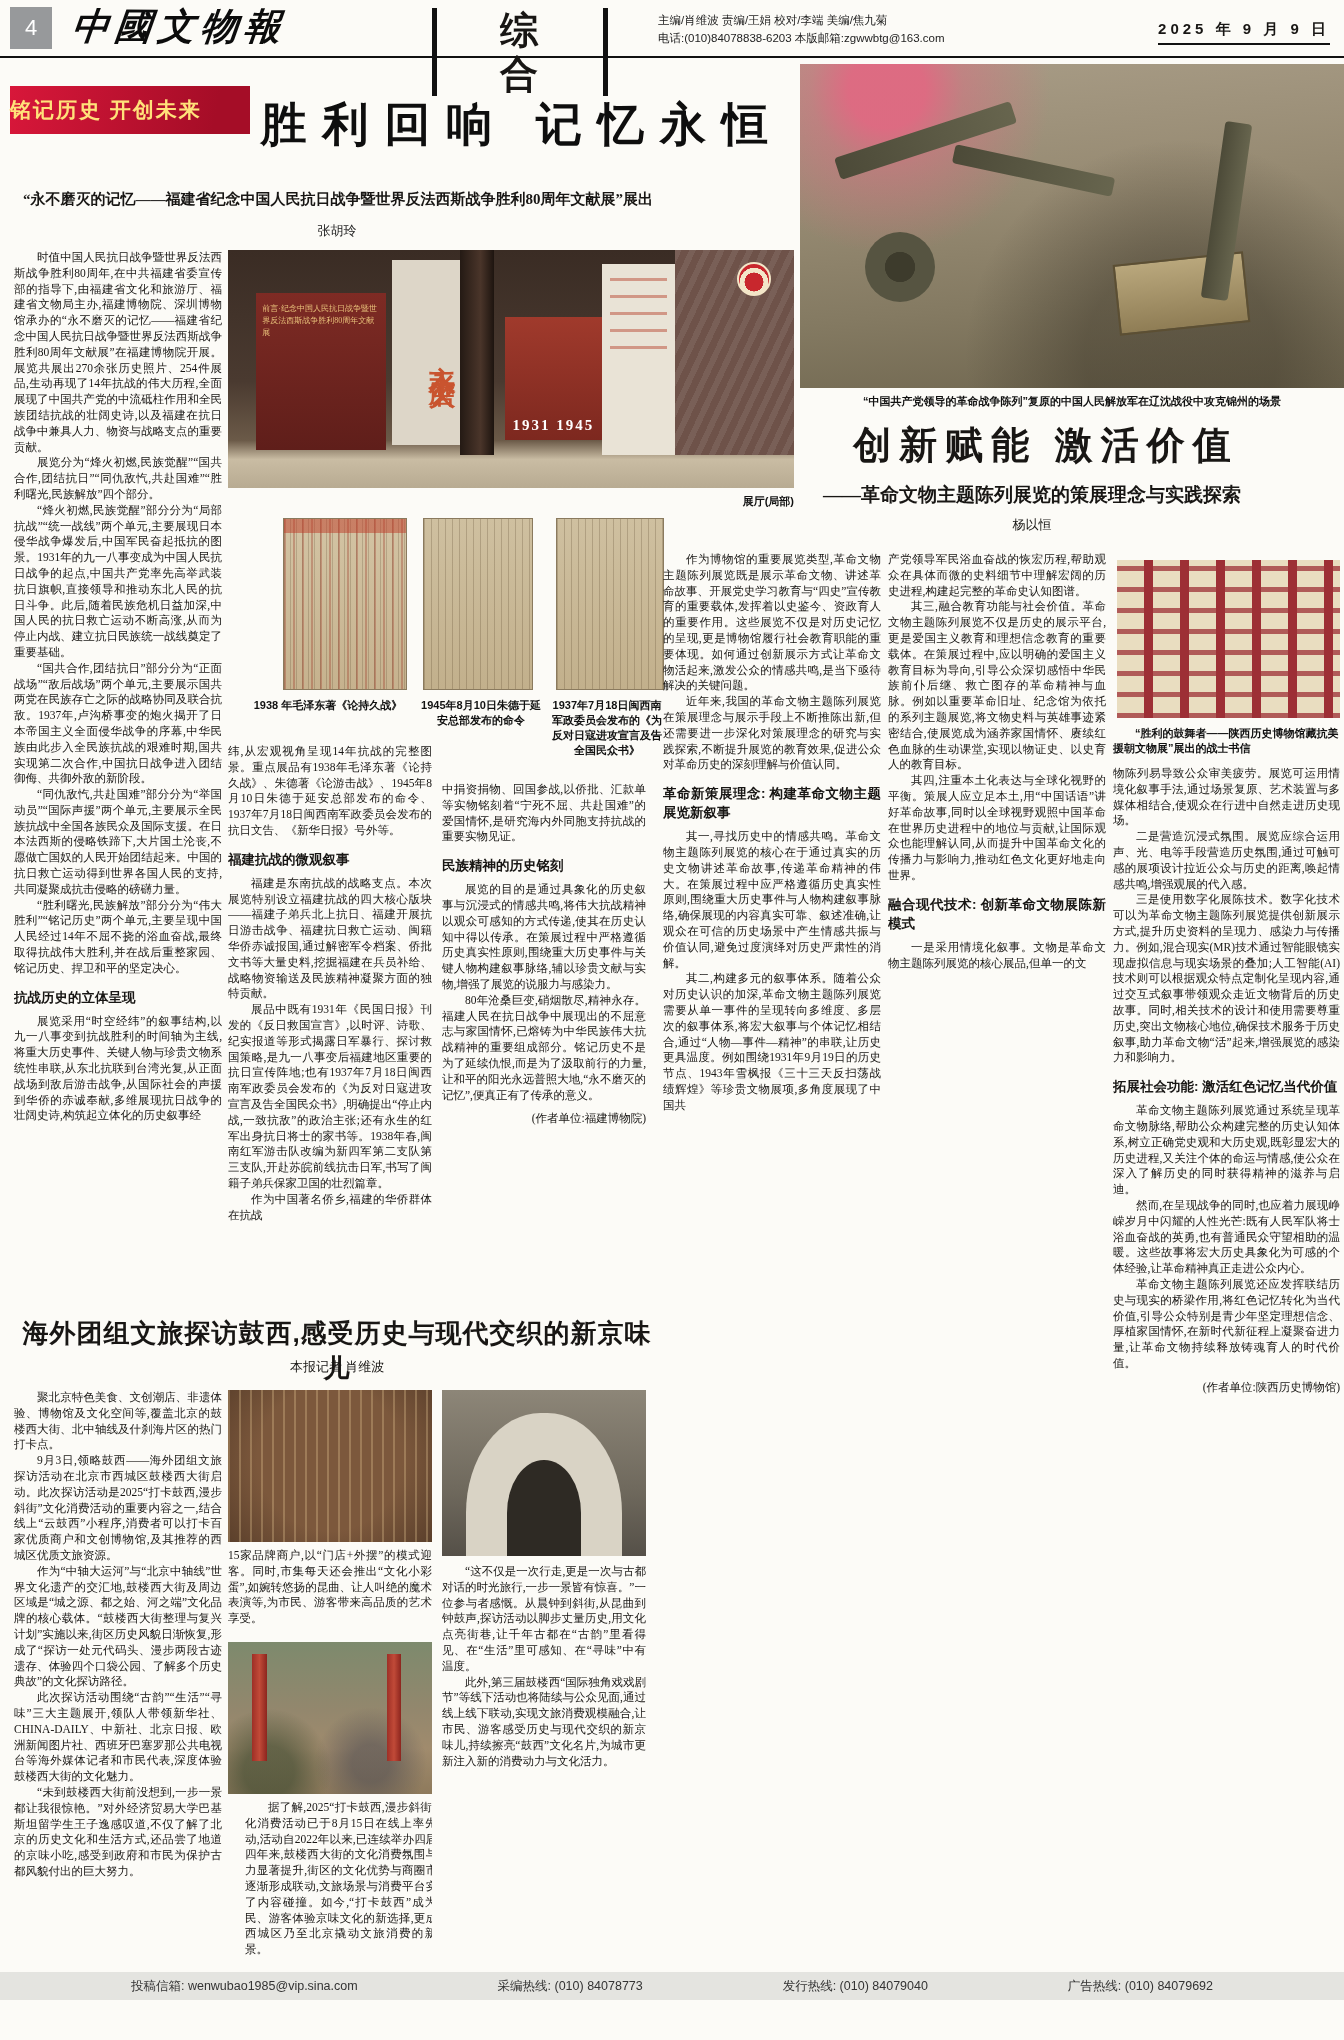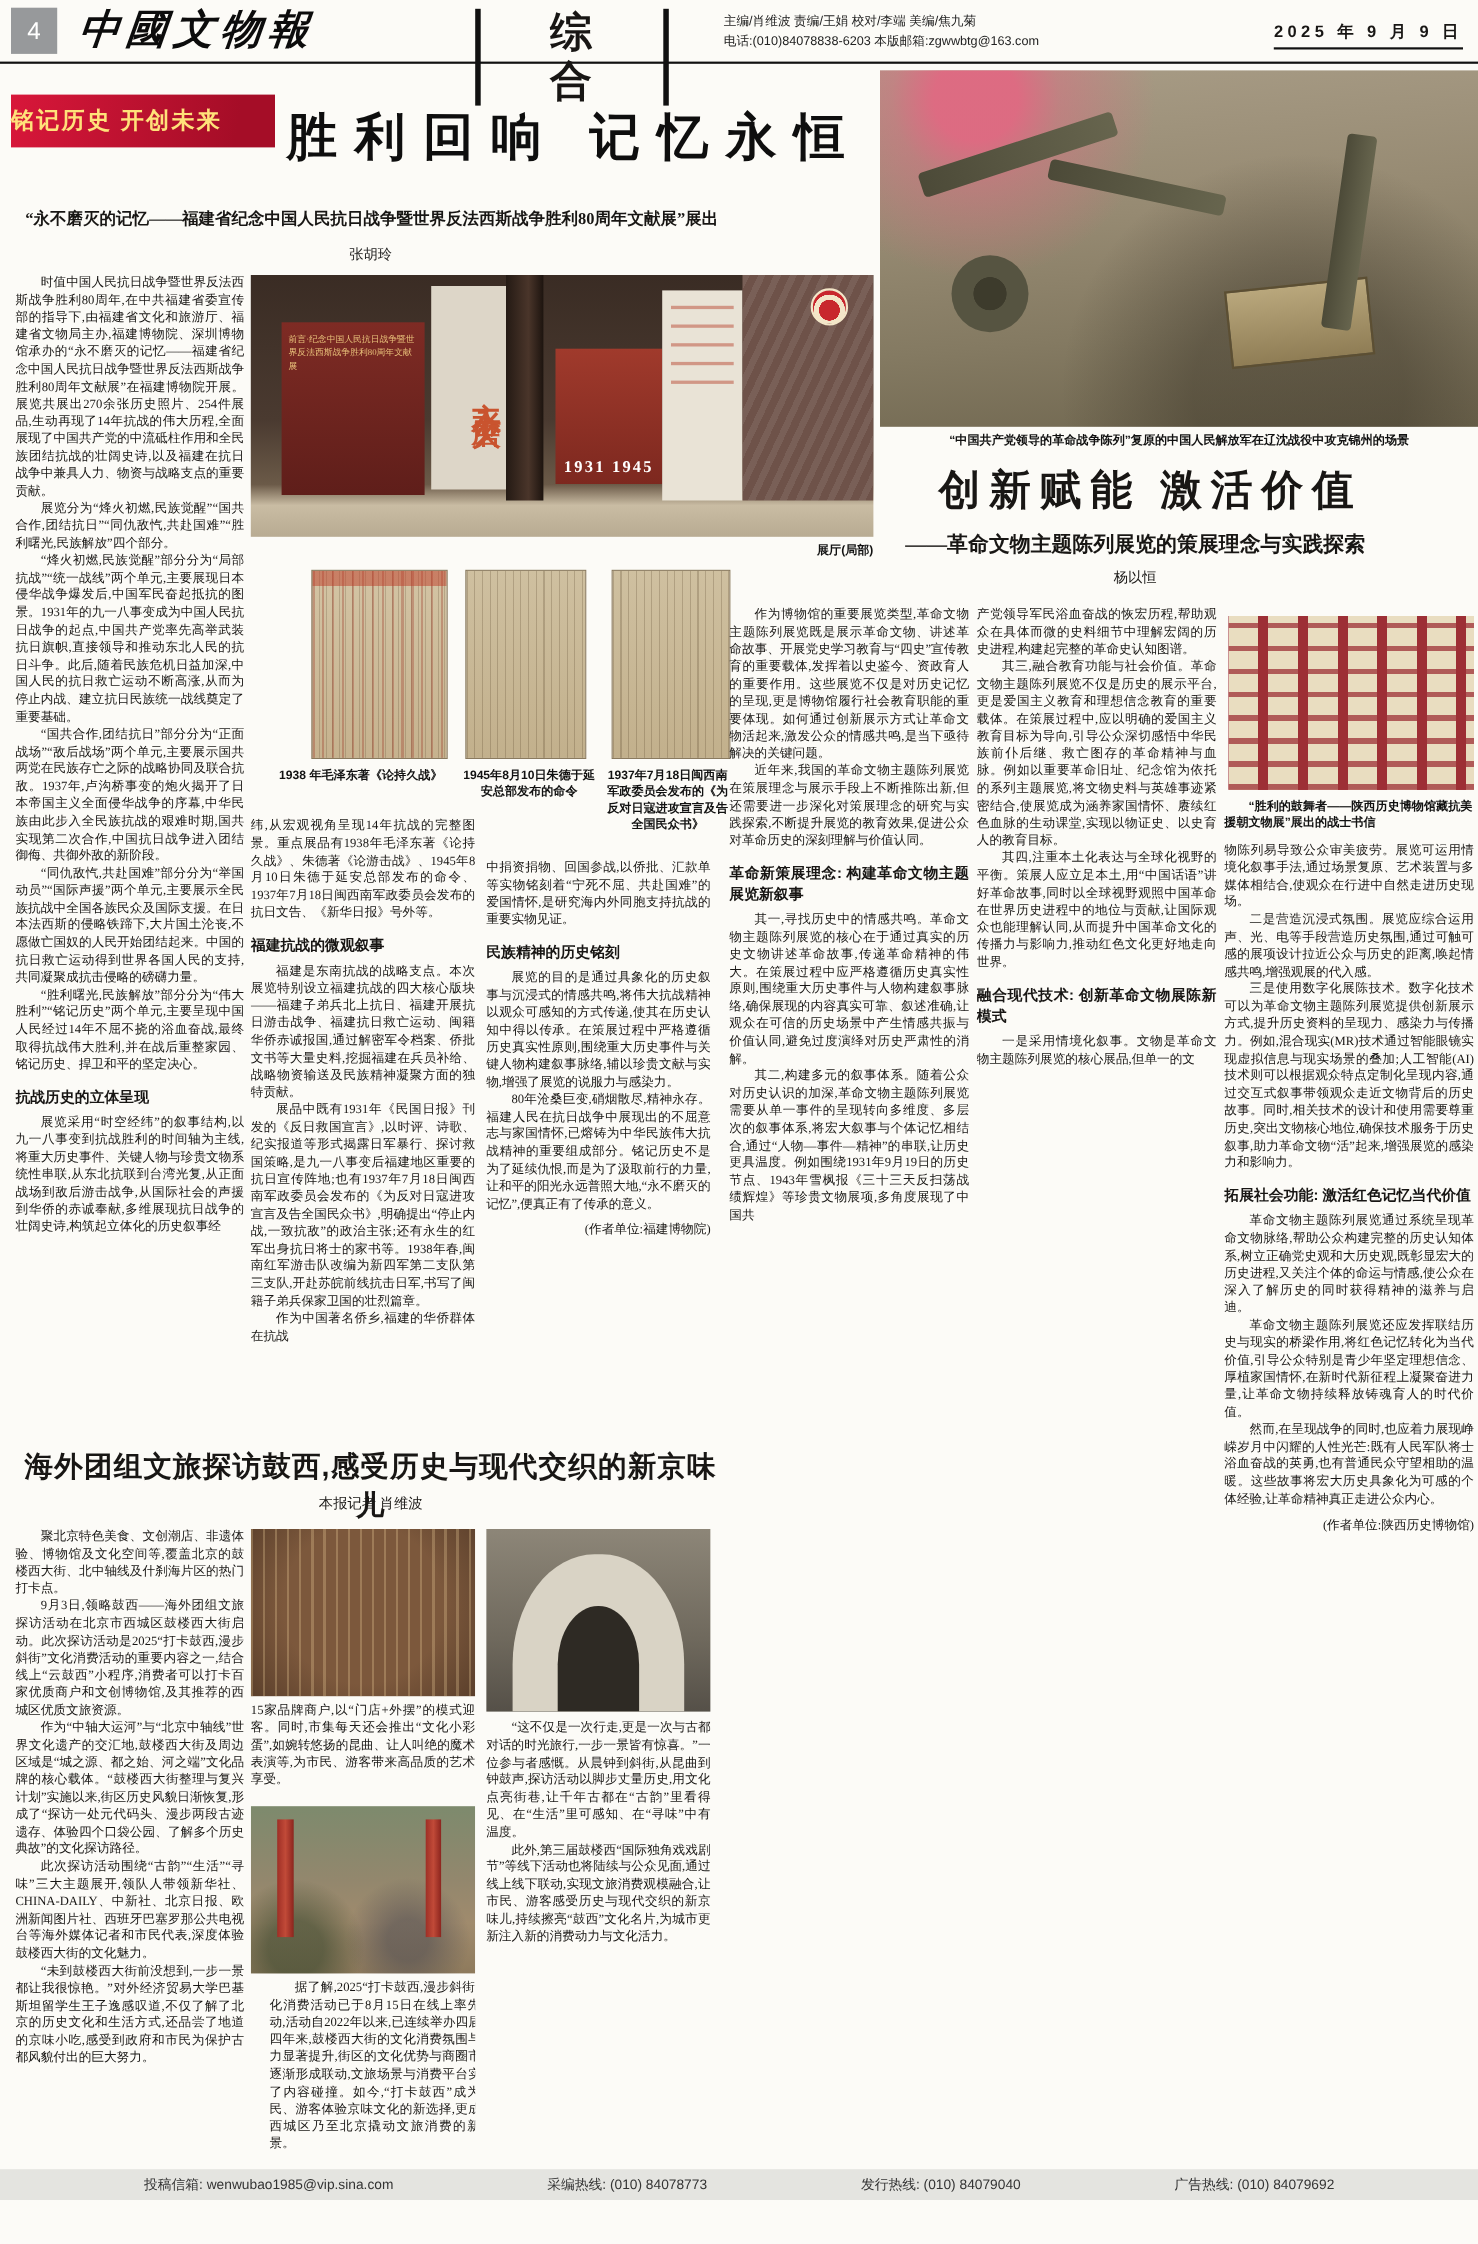--- a/index.html
+++ b/index.html
@@ -215,22 +215,22 @@
 
   <div style="position:absolute;left:1113px;top:552px;width:227px;">
     <div class="photo letters" style="position:relative;left:4px;top:8px;width:223px;height:158px;"></div>
     <div class="cap" style="position:relative;left:0;top:16px;width:227px;text-indent:2em;">“胜利的鼓舞者——陕西历史博物馆藏抗美援朝文物展”展出的战士书信</div>
     <div class="col" style="position:relative;left:0;top:26px;width:227px;height:1190px;">
         <p class="para" style="text-indent: 0px;">物陈列易导致公众审美疲劳。展览可运用情境化叙事手法,通过场景复原、艺术装置与多媒体相结合,使观众在行进中自然走进历史现场。</p>
         <p class="para">二是营造沉浸式氛围。展览应综合运用声、光、电等手段营造历史氛围,通过可触可感的展项设计拉近公众与历史的距离,唤起情感共鸣,增强观展的代入感。</p>
         <p class="para">三是使用数字化展陈技术。数字化技术可以为革命文物主题陈列展览提供创新展示方式,提升历史资料的呈现力、感染力与传播力。例如,混合现实(MR)技术通过智能眼镜实现虚拟信息与现实场景的叠加;人工智能(AI)技术则可以根据观众特点定制化呈现内容,通过交互式叙事带领观众走近文物背后的历史故事。同时,相关技术的设计和使用需要尊重历史,突出文物核心地位,确保技术服务于历史叙事,助力革命文物“活”起来,增强展览的感染力和影响力。</p>
         <h3 class="subhead">拓展社会功能: 激活红色记忆当代价值</h3>
         <p class="para">革命文物主题陈列展览通过系统呈现革命文物脉络,帮助公众构建完整的历史认知体系,树立正确党史观和大历史观,既彰显宏大的历史进程,又关注个体的命运与情感,使公众在深入了解历史的同时获得精神的滋养与启迪。</p>
+        <p class="para">然而,在呈现战争的同时,也应着力展现峥嵘岁月中闪耀的人性光芒:既有人民军队将士浴血奋战的英勇,也有普通民众守望相助的温暖。这些故事将宏大历史具象化为可感的个体经验,让革命精神真正走进公众内心。</p>
         <p class="para">革命文物主题陈列展览还应发挥联结历史与现实的桥梁作用,将红色记忆转化为当代价值,引导公众特别是青少年坚定理想信念、厚植家国情怀,在新时代新征程上凝聚奋进力量,让革命文物持续释放铸魂育人的时代价值。</p>
-        <p class="para">然而,在呈现战争的同时,也应着力展现峥嵘岁月中闪耀的人性光芒:既有人民军队将士浴血奋战的英勇,也有普通民众守望相助的温暖。这些故事将宏大历史具象化为可感的个体经验,让革命精神真正走进公众内心。</p>
         <p class="para credit">(作者单位:陕西历史博物馆)</p>
       </div>
   </div>
 
   <div class="b-hl">海外团组文旅探访鼓西,感受历史与现代交织的新京味儿</div>
   <div class="b-author">本报记者  肖维波</div>
 
   <div class="col" style="left:14px;top:1390px;width:208px;height:578px;">
       <p class="para">聚北京特色美食、文创潮店、非遗体验、博物馆及文化空间等,覆盖北京的鼓楼西大街、北中轴线及什刹海片区的热门打卡点。</p>
       <p class="para">9月3日,领略鼓西——海外团组文旅探访活动在北京市西城区鼓楼西大街启动。此次探访活动是2025“打卡鼓西,漫步斜街”文化消费活动的重要内容之一,结合线上“云鼓西”小程序,消费者可以打卡百家优质商户和文创博物馆,及其推荐的西城区优质文旅资源。</p>

